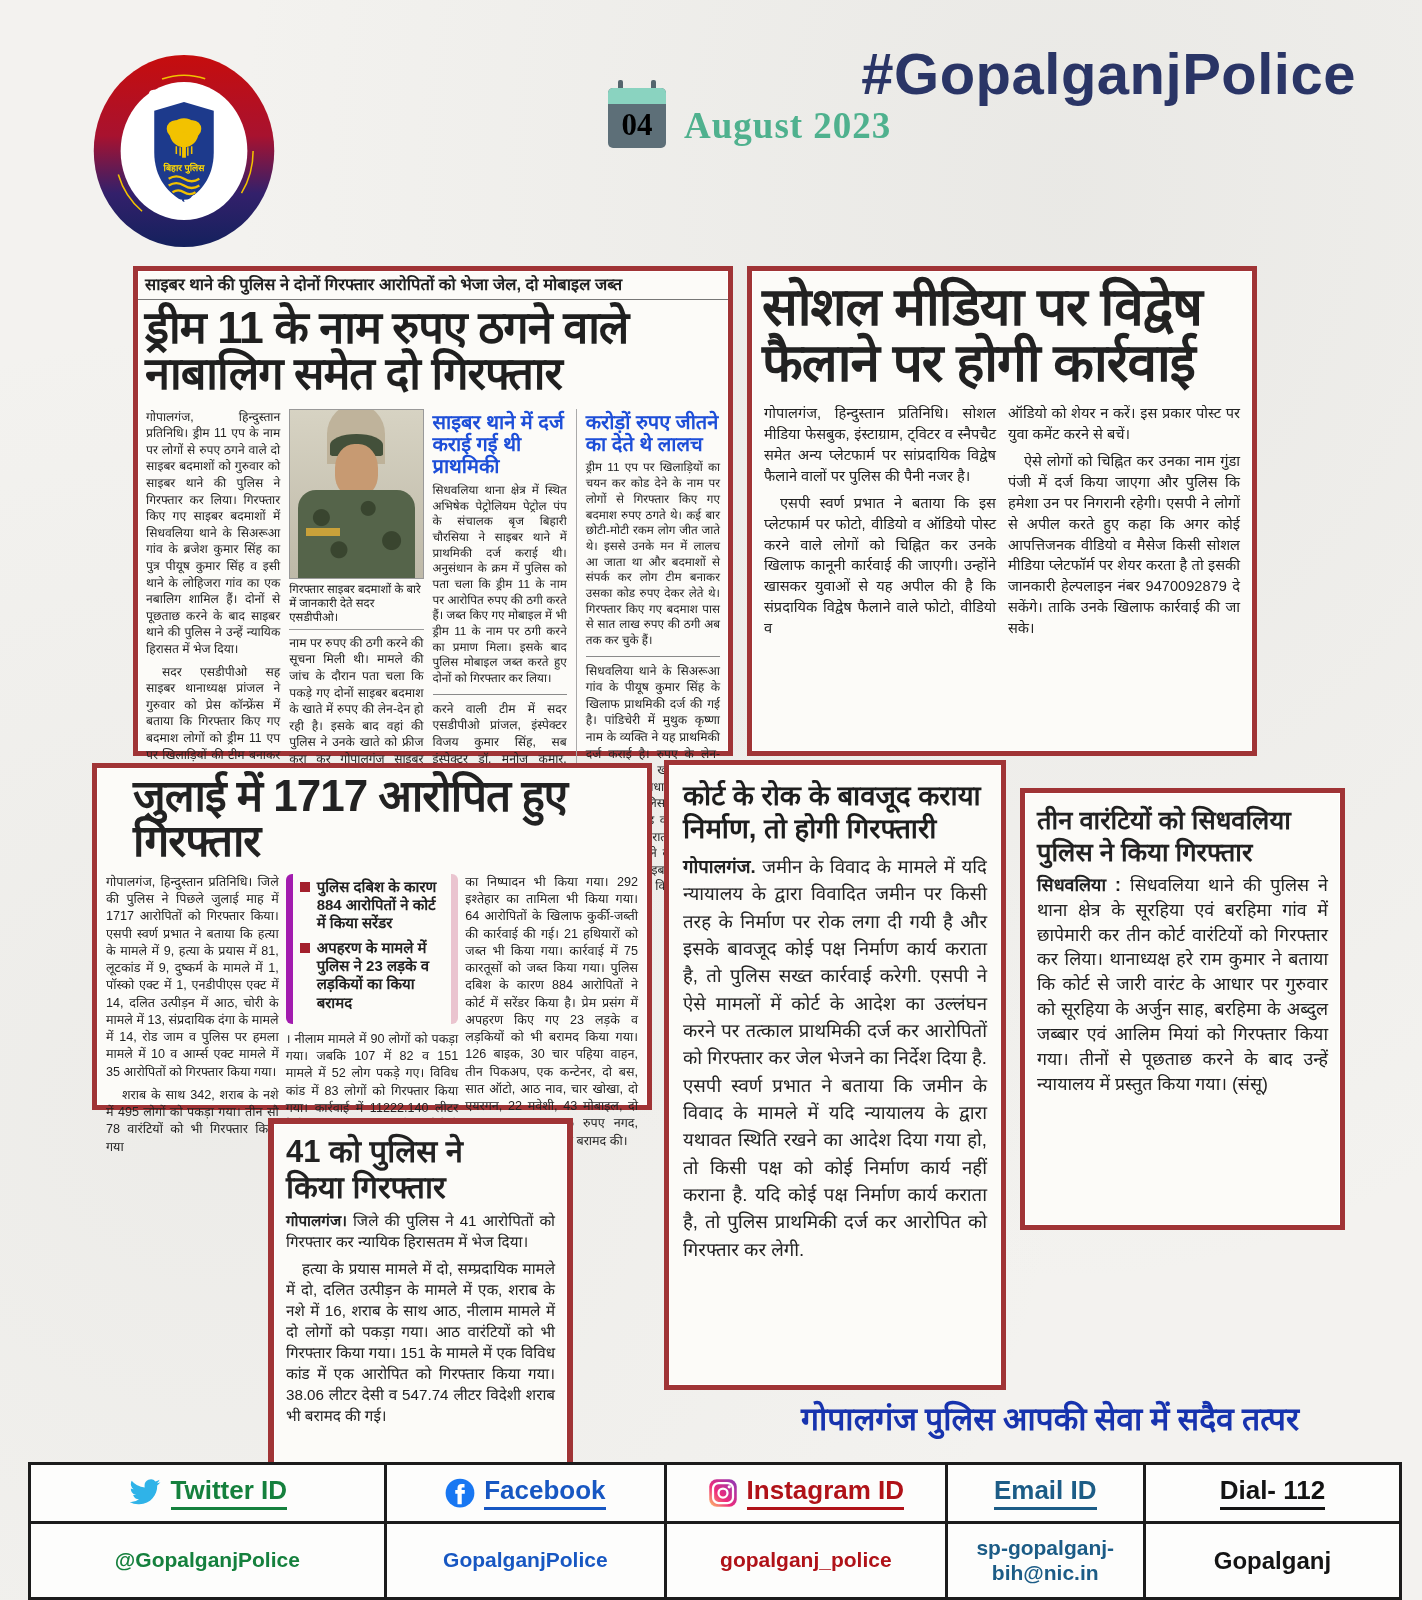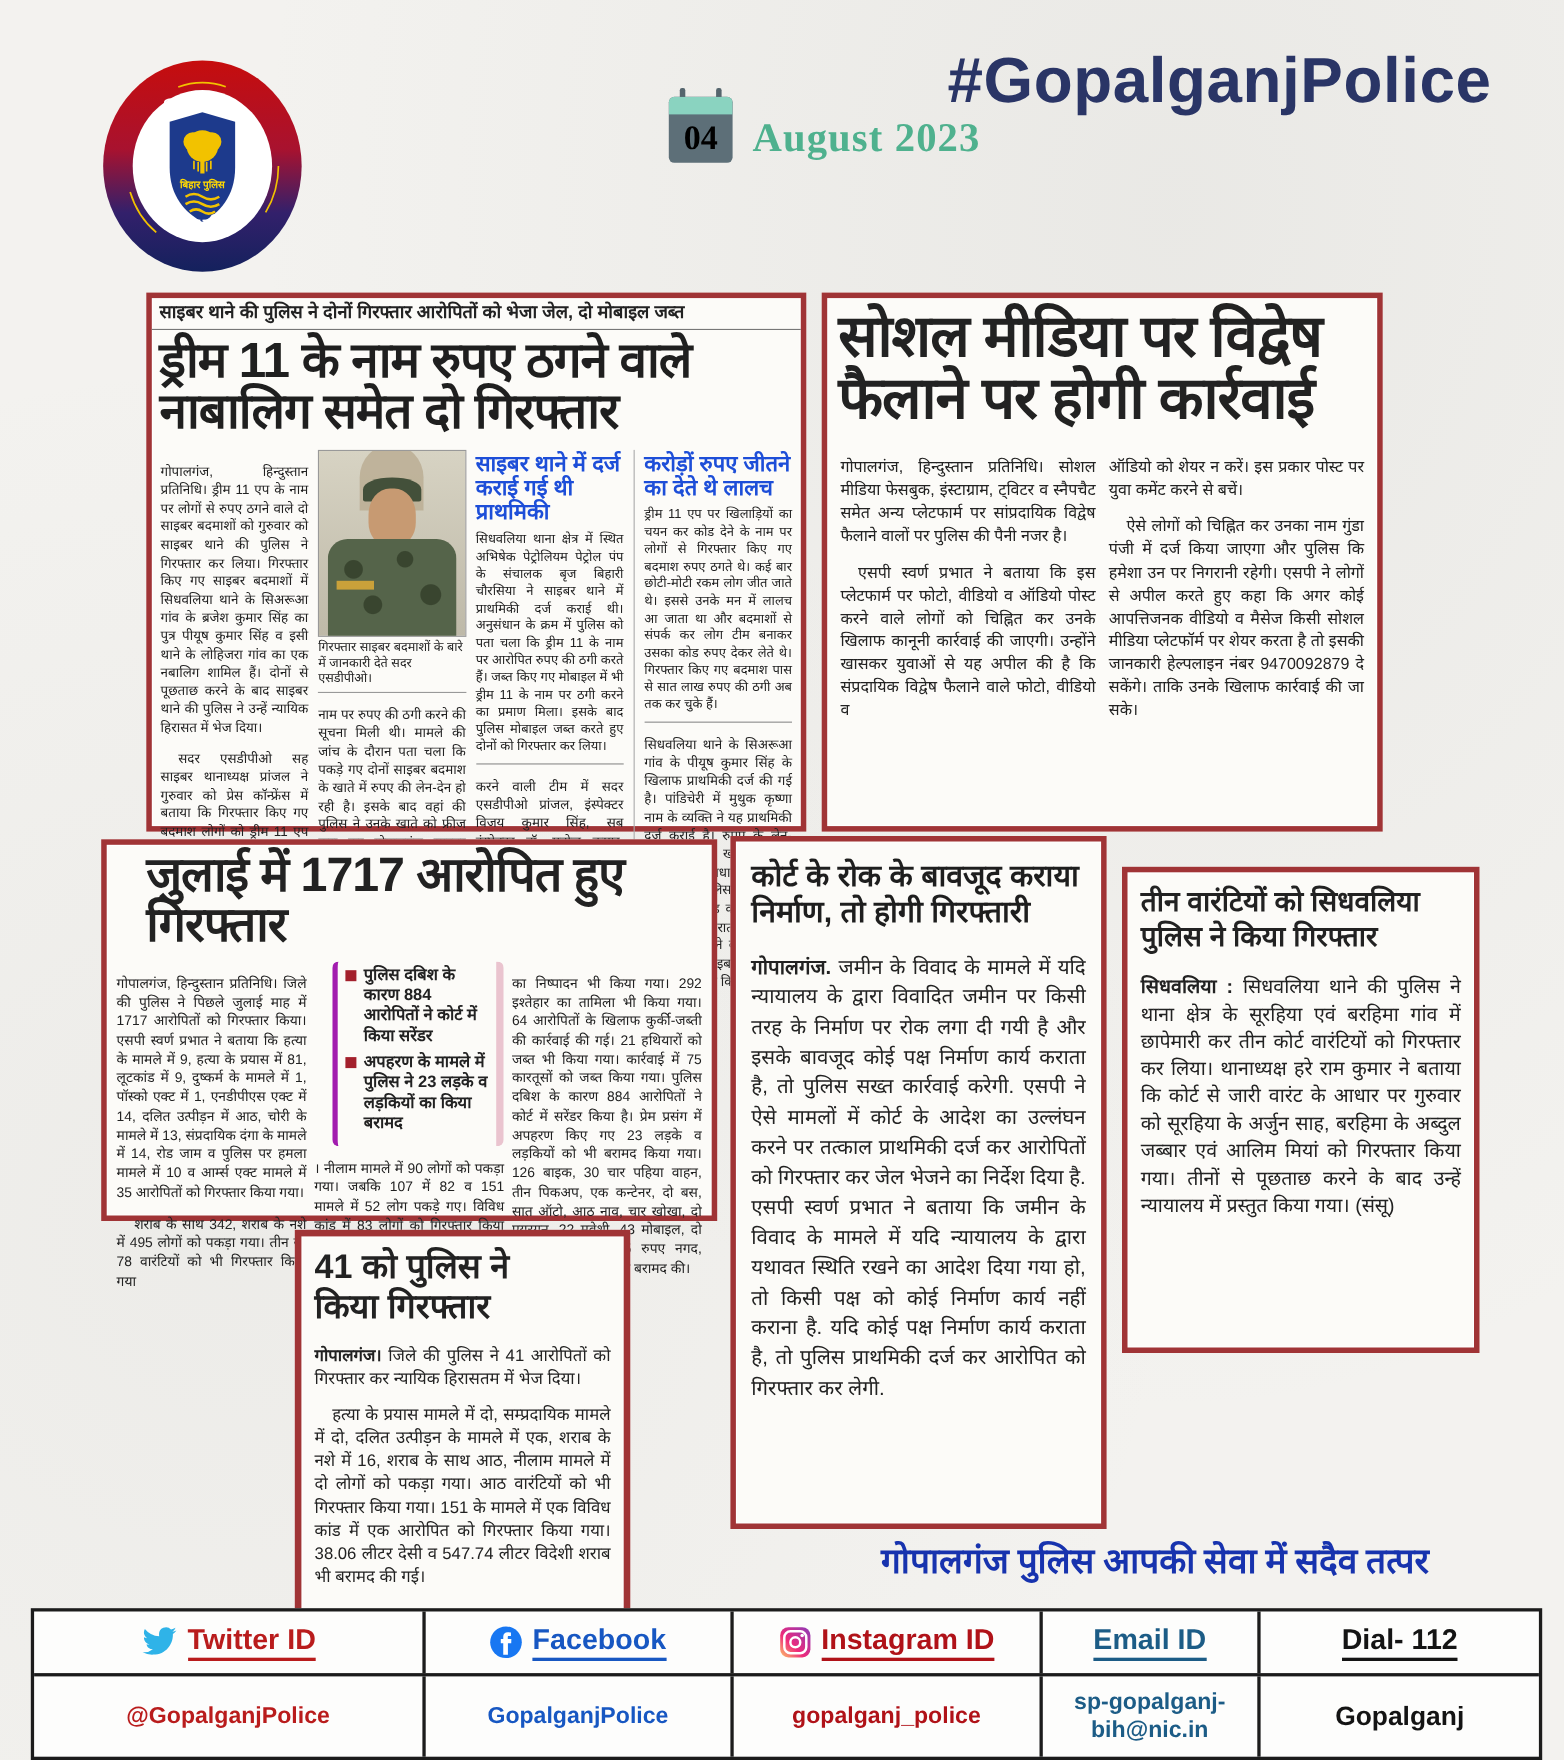--- a/index.html
+++ b/index.html
@@ -18,21 +18,21 @@
   .calendar{left:608px;top:80px;width:58px;height:68px;}
   .cal-rings{position:absolute;top:0;left:0;right:0;height:14px;}
   .cal-rings span{position:absolute;top:0;width:5px;height:16px;background:#55656d;border-radius:2px;}
   .cal-rings .r1{left:10px;} .cal-rings .r2{right:10px;}
   .cal-body{position:absolute;top:8px;left:0;right:0;bottom:0;border-radius:5px;overflow:hidden;background:#5d6f78;}
   .cal-top{height:16px;background:#8ad3c0;}
   .cal-num{color:#000000;font-family:"Liberation Serif","DejaVu Serif",serif;font-weight:bold;font-size:31px;text-align:center;line-height:42px;}
   .date-text{left:684px;top:104px;font-family:"Liberation Serif","DejaVu Serif",serif;font-weight:bold;font-size:37px;color:#4fb18e;letter-spacing:1px;}
   
   .article{position:absolute;background:#fcfbf8;border:5px solid #a03436;box-sizing:border-box;box-shadow:0 0 0 1px #fff inset;}
-  .article p{margin:12px 0 6px 0;text-align:justify;}
+  .article p{margin:0 0 6px 0;text-align:justify;}
   .a1{left:133px;top:266px;width:600px;height:490px;}
   .a1 .strap{font-size:16.5px;font-weight:bold;padding:4px 7px 5px;border-bottom:1.5px solid #777;line-height:1.15;}
   .a1 .head{font-size:45px;font-weight:800;line-height:1.03;padding:5px 7px 9px;letter-spacing:-1px;color:#1f1f1f;}
   .a1 .cols{display:flex;gap:9px;padding:2px 8px 6px;font-size:12.2px;line-height:1.36;}
   .a1 .c{flex:1;min-width:0;}
   .photo{height:168px;position:relative;overflow:hidden;background:linear-gradient(#d7d3c3,#beb9a8);border:1px solid #999;}
   .ph-officer-bg{position:absolute;left:28%;top:-6px;width:44%;height:60px;background:#b9ab91;border-radius:50% 50% 0 0;opacity:.8;}
   .ph-head{position:absolute;left:34%;top:34px;width:32%;height:52px;background:#c79a72;border-radius:46% 46% 40% 40%;}
   .ph-cap{position:absolute;left:30%;top:24px;width:40%;height:22px;background:#43503a;border-radius:50% 50% 8% 8%;}
   .ph-torso{position:absolute;left:6%;top:80px;width:88%;height:92px;border-radius:18px 18px 0 0;
@@ -51,21 +51,21 @@
   .boldlead{font-weight:bold;}
   .a2{left:747px;top:266px;width:510px;height:490px;}
   .a2 .head{font-size:53px;font-weight:800;line-height:1.06;padding:8px 10px 12px;letter-spacing:-1px;color:#222;}
   .a2 .cols{display:flex;gap:12px;padding:0 12px;font-size:14.6px;line-height:1.43;}
   .a2 .c{flex:1;min-width:0;}
   .indent{text-indent:16px;}
   .a3{left:92px;top:763px;width:560px;height:347px;}
   .a3 .head{font-size:44px;font-weight:800;line-height:1.02;padding:6px 8px 10px;letter-spacing:-1px;margin-left:28px;}
   .a3 .cols{display:flex;gap:7px;padding:0 9px;font-size:12.6px;line-height:1.37;}
   .a3 .c{flex:1;min-width:0;}
-  .bullets{border-left:5px solid #a21caf;border-right:7px solid #eac4cf;border-radius:6px;padding:4px 7px 6px;margin-bottom:7px;margin-left:16px;}
+  .bullets{border-left:7px solid #a21caf;border-right:7px solid #eac4cf;border-radius:6px;padding:4px 7px 6px;margin-bottom:7px;}
   .bullet{display:flex;gap:7px;font-size:15px;font-weight:bold;line-height:1.22;margin-bottom:6px;text-align:left;}
   .sq{width:10px;height:10px;background:#a3202c;margin-top:4px;flex:none;}
   .a4{left:664px;top:760px;width:342px;height:630px;}
   .a4 .head{font-size:27.5px;font-weight:800;line-height:1.2;padding:14px 14px 4px;color:#1e1e1e;}
   .a4 .body{padding:4px 14px 10px;font-size:18.6px;line-height:1.47;}
   .a5{left:1020px;top:788px;width:325px;height:442px;}
   .a5 .head{font-size:25.5px;font-weight:800;line-height:1.25;padding:12px 12px 2px;}
   .a5 .body{padding:2px 12px 8px;font-size:17.8px;line-height:1.4;}
   .a6{left:268px;top:1118px;width:305px;height:412px;border-width:6px;}
   .a6 .head{font-size:31px;font-weight:800;line-height:1.15;padding:10px 12px 4px;}
@@ -74,21 +74,21 @@
   .tagline{left:735px;top:1396px;width:630px;text-align:center;font-family:"Liberation Serif","DejaVu Serif",serif;font-weight:bold;font-size:32px;color:#1733ae;}
   
   .footer{left:28px;top:1462px;width:1368px;height:132px;border:3px solid #1c1c1c;background:#fdfdfc;display:flex;flex-direction:column;}
   .frow{display:flex;flex:1;}
   .frow.labels{border-bottom:3px solid #1c1c1c;flex:0 0 56px;}
   .fcell{display:flex;align-items:center;justify-content:center;gap:9px;border-right:3px solid #1c1c1c;box-sizing:border-box;padding:2px 6px;}
   .fcell:last-child{border-right:none;}
   .fc1{width:26%;} .fc2{width:20.5%;} .fc3{width:20.5%;} .fc4{width:14.5%;} .fc5{width:18.5%;}
   .flabel{font-size:26px;font-weight:bold;border-bottom:3px solid currentColor;line-height:1.15;padding-bottom:1px;}
   .fvalue{font-size:21px;font-weight:bold;text-align:center;line-height:1.15;}
-  .tw{color:#b91c1c;} .fb{color:#1757c2;} .ig{color:#b01218;} .em{color:#1c5c86;} .dk{color:#141414;}
+  .tw{color:#15803d;} .fb{color:#1757c2;} .ig{color:#b01218;} .em{color:#1c5c86;} .dk{color:#141414;}
   .icon{flex:none;display:block;}
 </style>
 </head>
 <body>
 
 <div class="abs logo">
   <svg viewBox="0 0 200 206" width="192" height="198">
     <defs>
       <linearGradient id="ringGrad" x1="0" y1="0" x2="0" y2="1">
         <stop offset="0" stop-color="#c60d0d"></stop>

